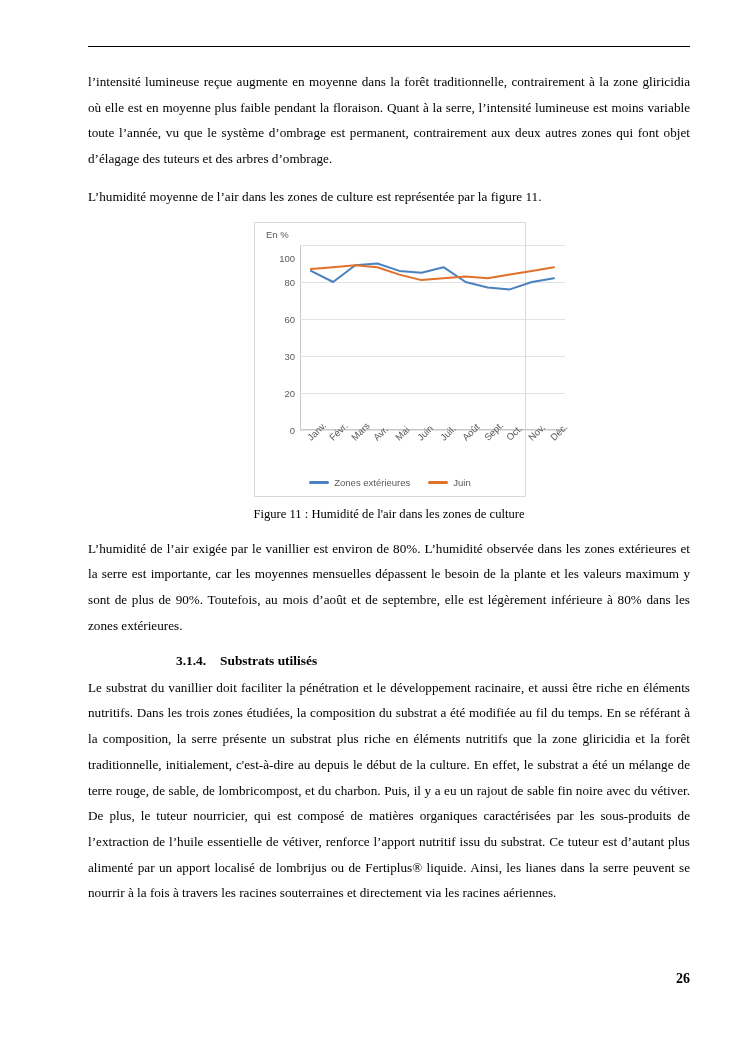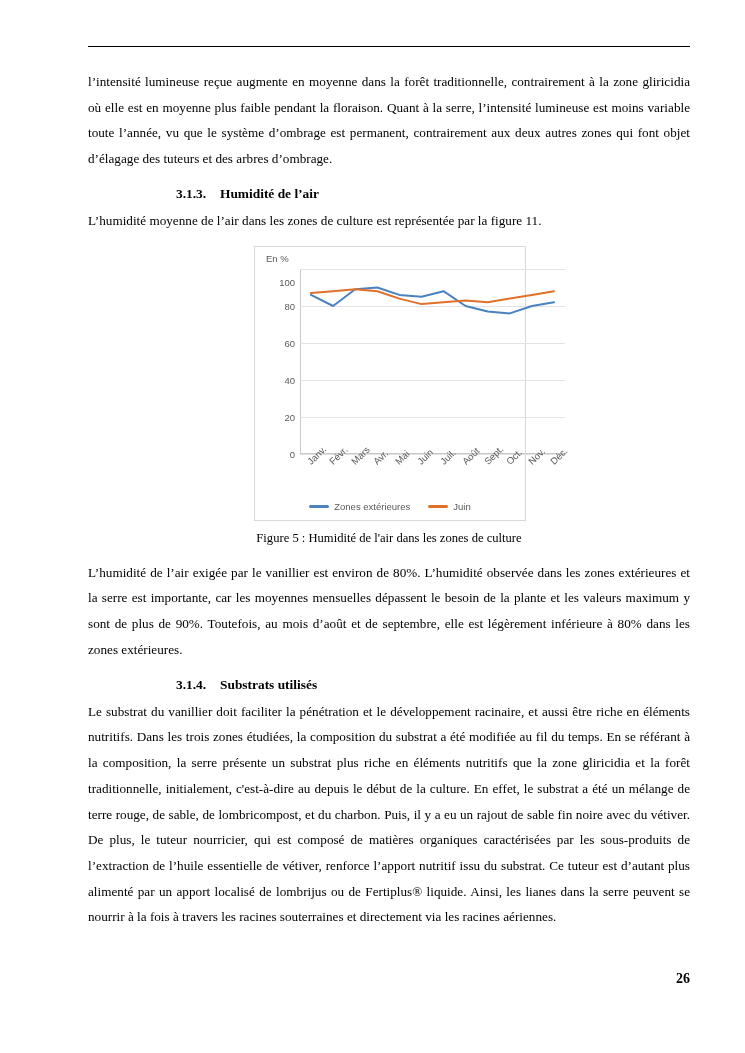--- a/index.html
+++ b/index.html
@@ -140,39 +140,36 @@
 </style>
 </head>
 <body>
 
 <div class="page">
 
   <div class="rule"></div>
 
   <p class="body">l’intensité lumineuse reçue augmente en moyenne dans la forêt traditionnelle, contrairement à la zone gliricidia où elle est en moyenne plus faible pendant la floraison. Quant à la serre, l’intensité lumineuse est moins variable toute l’année, vu que le système d’ombrage est permanent, contrairement aux deux autres zones qui font objet d’élagage des tuteurs et des arbres d’ombrage.</p>
 
-  <h3 class="sub">
-    <span class="num">3.1.3.</span><span>Humidité de l’air</span>
-  </h3>
 
   <p class="body">L’humidité moyenne de l’air dans les zones de culture est représentée par la figure 11.</p>
 
   <div class="figure-wrap">
     <div class="chart-box">
       <div class="chart-axis-label">En %</div>
 
       <div class="plot" id="plot">
         <div class="axis-v"></div>
         <div class="axis-h"></div>
       <div class="gridline" style="top: 185px;"></div>
           <div class="ytick" style="top: 185px;">0</div>
           <div class="gridline" style="top: 148px;"></div>
           <div class="ytick" style="top: 148px;">20</div>
           <div class="gridline" style="top: 111px;"></div>
-          <div class="ytick" style="top: 111px;">40</div>
+          <div class="ytick" style="top: 111px;">30</div>
           <div class="gridline" style="top: 74px;"></div>
           <div class="ytick" style="top: 74px;">60</div>
           <div class="gridline" style="top: 37px;"></div>
           <div class="ytick" style="top: 37px;">80</div>
           <div class="gridline" style="top: 0px;"></div>
           <div class="ytick" style="top: 13px;">100</div>
           <svg class="series" width="265" height="185">
             <polyline points="11.0,25.9 33.1,37.0 55.2,20.3 77.3,18.5 99.4,25.9 121.5,27.8 143.5,22.2 165.6,37.0 187.7,42.5 209.8,44.4 231.9,37.0 254.0,33.3" fill="none" stroke="#4a81bf" stroke-width="2" stroke-linejoin="round" stroke-linecap="round"></polyline>
             <polyline points="11.0,24.1 33.1,22.2 55.2,20.3 77.3,22.2 99.4,29.6 121.5,35.1 143.5,33.3 165.6,31.5 187.7,33.3 209.8,29.6 231.9,25.9 254.0,22.2" fill="none" stroke="#e0702a" stroke-width="2" stroke-linejoin="round" stroke-linecap="round"></polyline>
           </svg>
@@ -197,21 +194,21 @@
           <div class="legend-item">
             <span class="legend-swatch" style="background: rgb(74, 129, 191);"></span>
             <span>Zones extérieures</span>
           </div>
           <div class="legend-item">
             <span class="legend-swatch" style="background: rgb(224, 112, 42);"></span>
             <span>Juin</span>
           </div>
         </div>
     </div>
-    <div class="figure-caption">Figure 5 : Humidité de l'air dans les zones de culture</div>
+    <div class="figure-caption">Figure 11 : Humidité de l'air dans les zones de culture</div>
   </div>
 
   <p class="body">L’humidité de l’air exigée par le vanillier est environ de 80%. L’humidité observée dans les zones extérieures et la serre est importante, car les moyennes mensuelles dépassent le besoin de la plante et les valeurs maximum y sont de plus de 90%. Toutefois, au mois d’août et de septembre, elle est légèrement inférieure à 80% dans les zones extérieures.</p>
 
   <h3 class="sub">
     <span class="num">3.1.4.</span><span>Substrats utilisés</span>
   </h3>
 
   <p class="body">Le substrat du vanillier doit faciliter la pénétration et le développement racinaire, et aussi être riche en éléments nutritifs. Dans les trois zones étudiées, la composition du substrat a été modifiée au fil du temps. En se référant à la composition, la serre présente un substrat plus riche en éléments nutritifs que la zone gliricidia et la forêt traditionnelle, initialement, c'est-à-dire au depuis le début de la culture. En effet, le substrat a été un mélange de terre rouge, de sable, de lombricompost, et du charbon. Puis, il y a eu un rajout de sable fin noire avec du vétiver. De plus, le tuteur nourricier, qui est composé de matières organiques caractérisées par les sous-produits de l’extraction de l’huile essentielle de vétiver, renforce l’apport nutritif issu du substrat. Ce tuteur est d’autant plus alimenté par un apport localisé de lombrijus ou de Fertiplus® liquide. Ainsi, les lianes dans la serre peuvent se nourrir à la fois à travers les racines souterraines et directement via les racines aériennes.</p>
 

